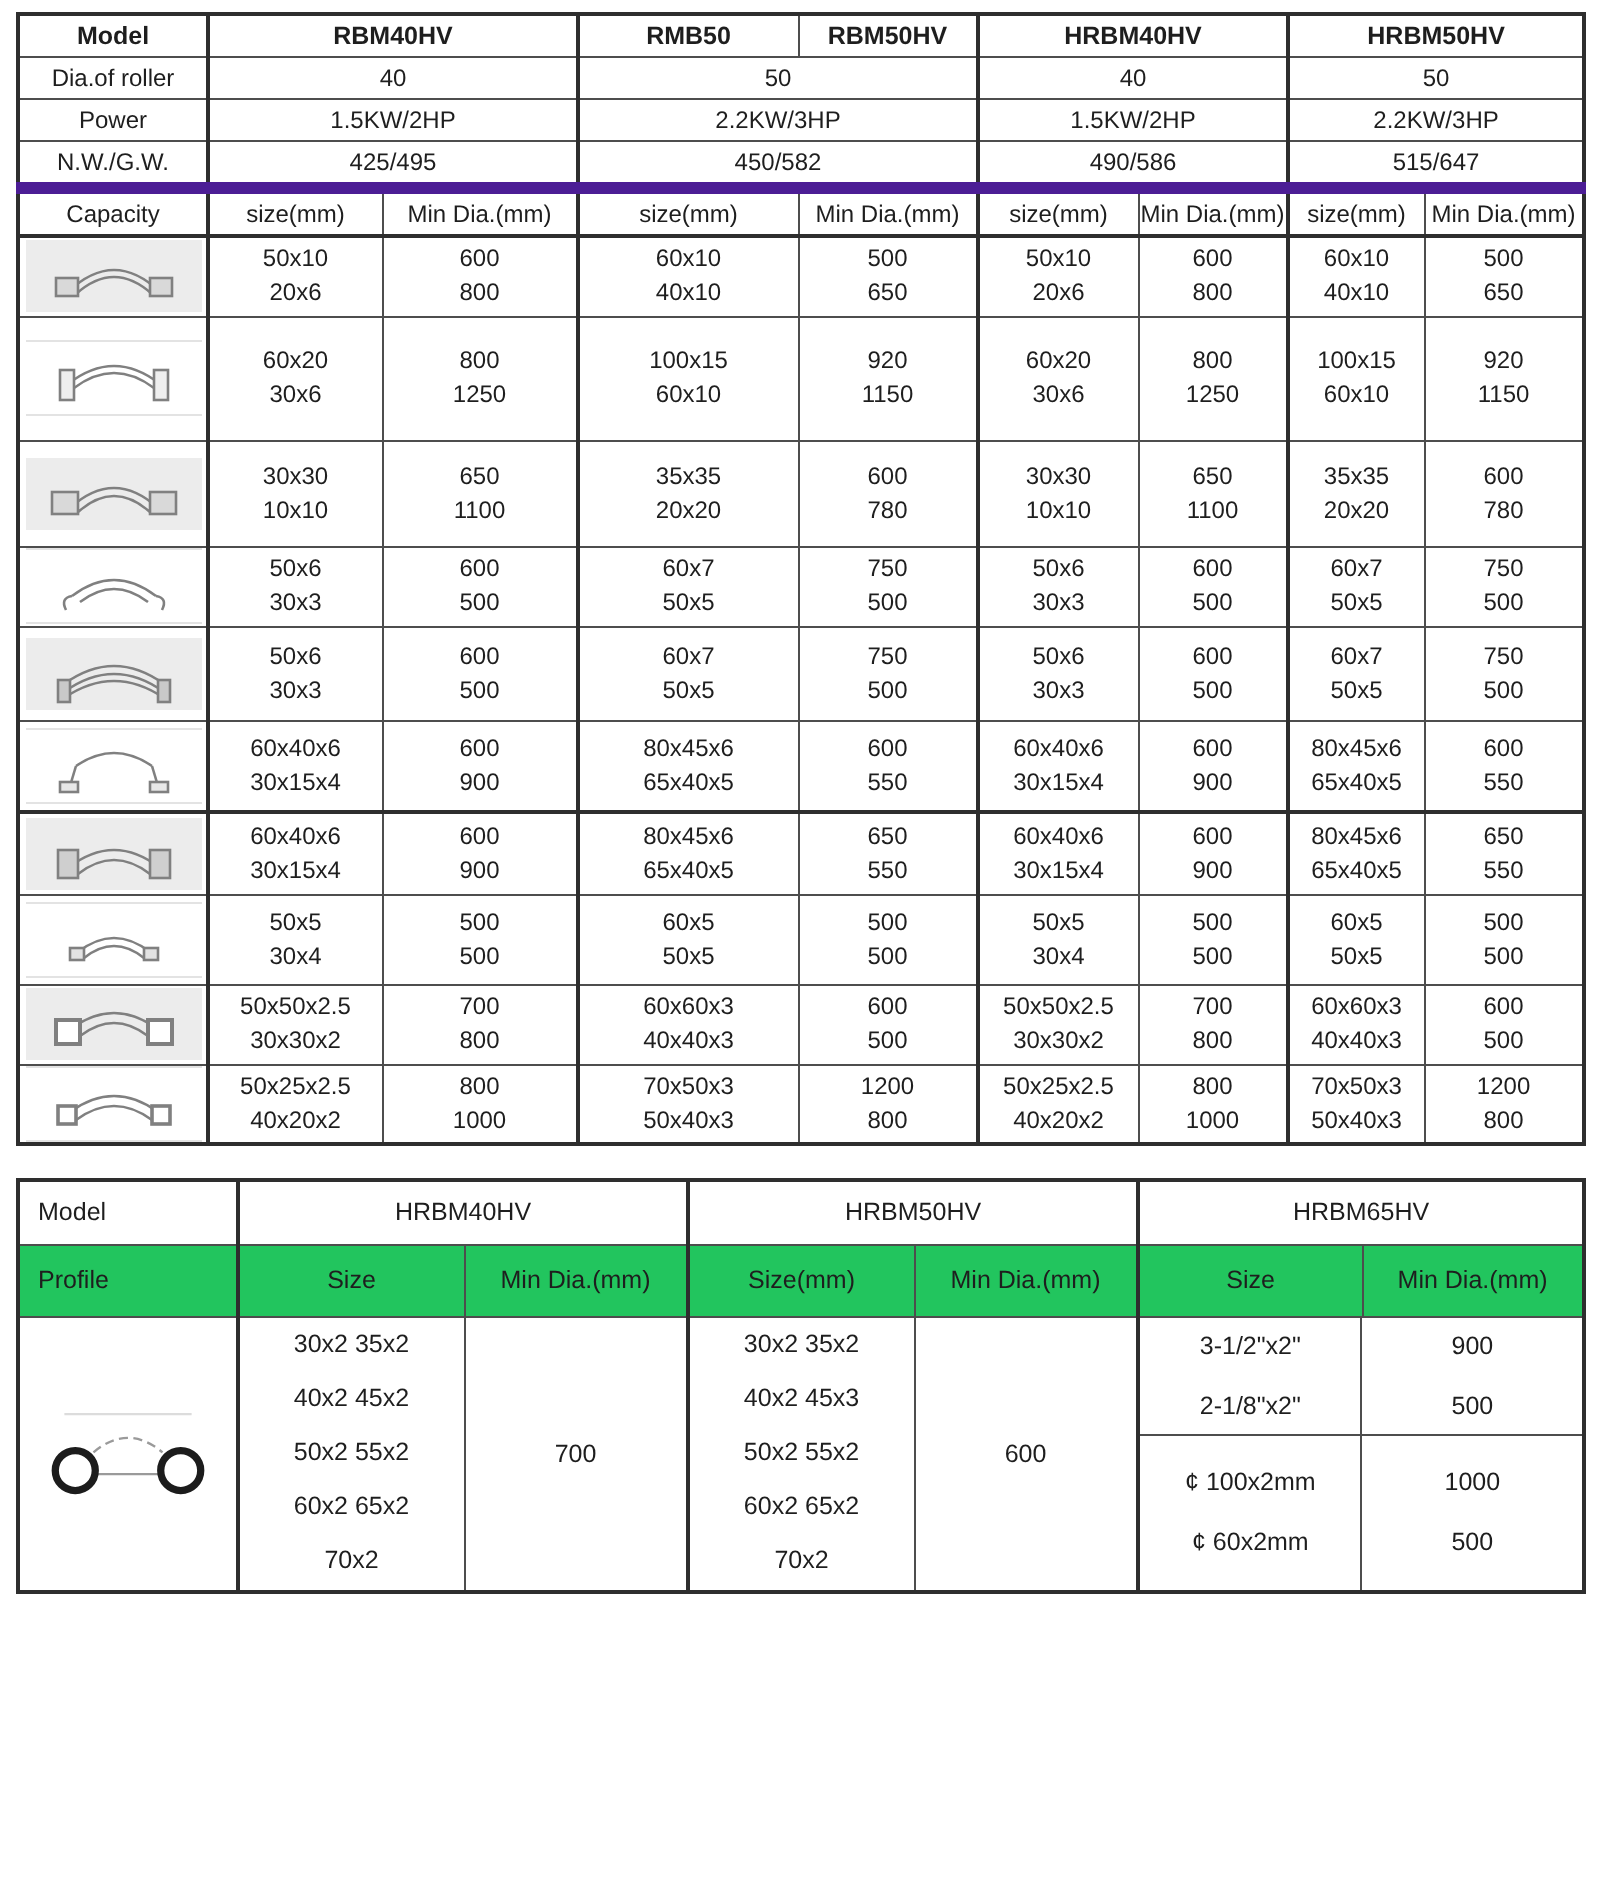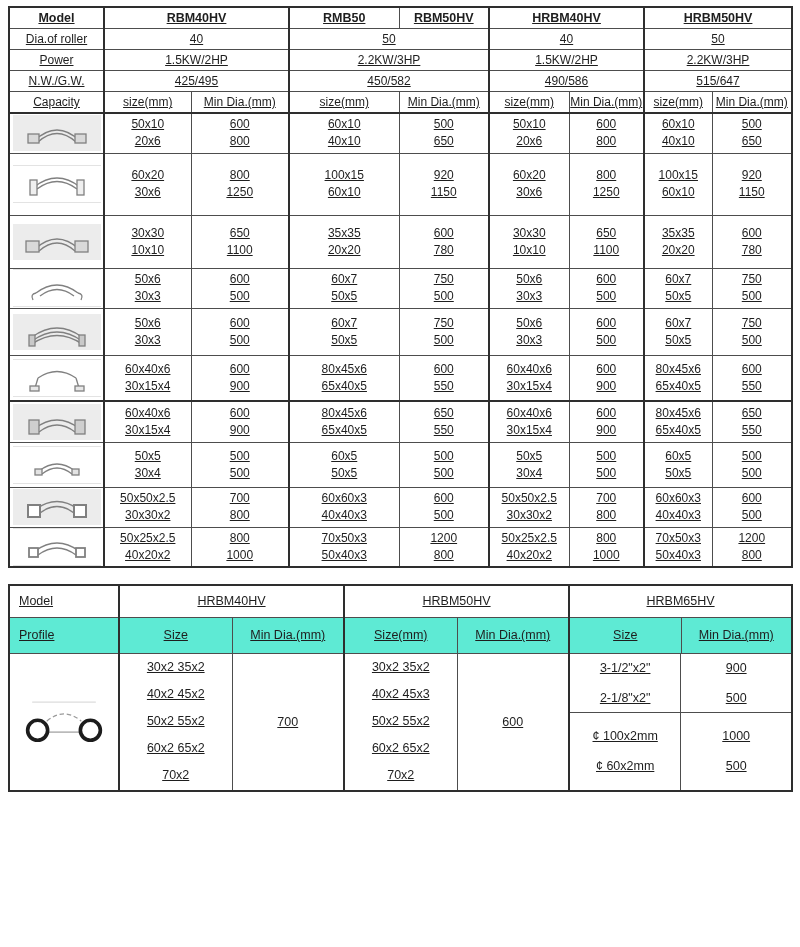--- a/index.html
+++ b/index.html
@@ -1,40 +1,40 @@
 <!DOCTYPE html>
 <html><head>
 <meta charset="utf-8">
 <style>
   html,body{margin:0;padding:0;background:#fff;}
   body{width:800px;height:947px;font-family:"Liberation Sans",sans-serif;color:#1e1e1e;}
   .page{padding:6px 8px 0 8px;}
-  table{border-collapse:collapse;table-layout:fixed;text-decoration:underline;}
+  table{border-collapse:collapse;table-layout:fixed;}
   
   .t1{width:783px;border:2px solid #2e2e2e;font-size:12px;}
   .t1 td{border:1px solid #4d4d4d;text-align:center;vertical-align:middle;padding:0;overflow:hidden;}
   .t1 tr.model td{font-weight:bold;font-size:12.5px;}
   .t1 tr.spec td{height:20px;}
   .thickL{border-left-width:2px !important;border-left-color:#2e2e2e !important;}
-  tr.caphdr td{height:20px;border-top:1px solid #4c1d95;border-bottom:2px solid #2e2e2e;}
+  tr.caphdr td{height:20px;border-top:6px solid #4c1d95;border-bottom:2px solid #2e2e2e;}
   tr.thickT td{border-top:2px solid #2e2e2e;}
   .ml{white-space:pre-line;line-height:17px;}
   .iconcell{background:#fff;}
   .ibox{display:inline-block;width:88px;height:36px;line-height:0;vertical-align:middle;}
   .ibox.g{background:#ececec;}
   .ibox.w{border-top:1px solid #e3e3e3;border-bottom:1px solid #e3e3e3;}
   .ibox svg{display:block;margin:1px auto 0 auto;}
   
   .note{font-size:12.5px;margin:6px 0 0 0;color:#1e1e1e;}
   
   .t2{width:783px;border:2px solid #2e2e2e;font-size:12.5px;margin-top:16px;}
   .t2 td{border:1px solid #4d4d4d;text-align:center;vertical-align:middle;padding:0;}
   .t2 .lab{text-align:left;padding-left:9px;}
   .t2 tr.mrow td{height:31px;}
-  .t2 tr.prow td{height:35px;background:#5eead4;}
+  .t2 tr.prow td{height:35px;background:#22c55e;}
   .t2 tr.body td{height:136px;}
   .ml5{white-space:pre-line;line-height:27px;}
   .splitcell{padding:0 !important;}
   .split{display:flex;flex-direction:column;width:100%;height:136px;}
   .srow{display:flex;width:100%;}
   .srow.top{height:58px;border-bottom:1px solid #4d4d4d;}
   .srow.bot{flex:1;}
   .srow .scell{flex:1.005;display:flex;align-items:center;justify-content:center;white-space:pre-line;line-height:30px;}
   .srow .mcell{flex:1;border-left:1px solid #4d4d4d;display:flex;align-items:center;justify-content:center;white-space:pre-line;line-height:30px;}
   svg path, svg line, svg rect{stroke:#808080;stroke-width:1.3;fill:none;}

